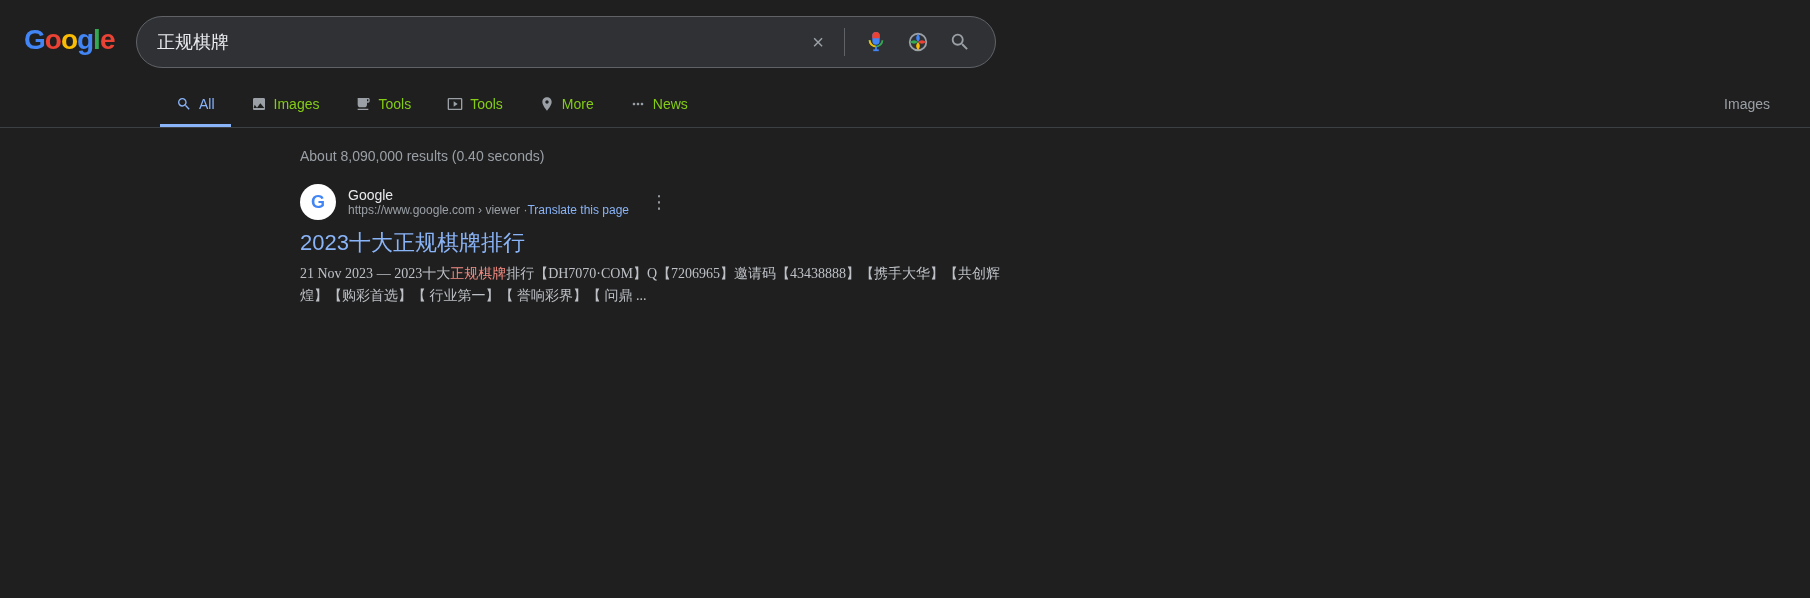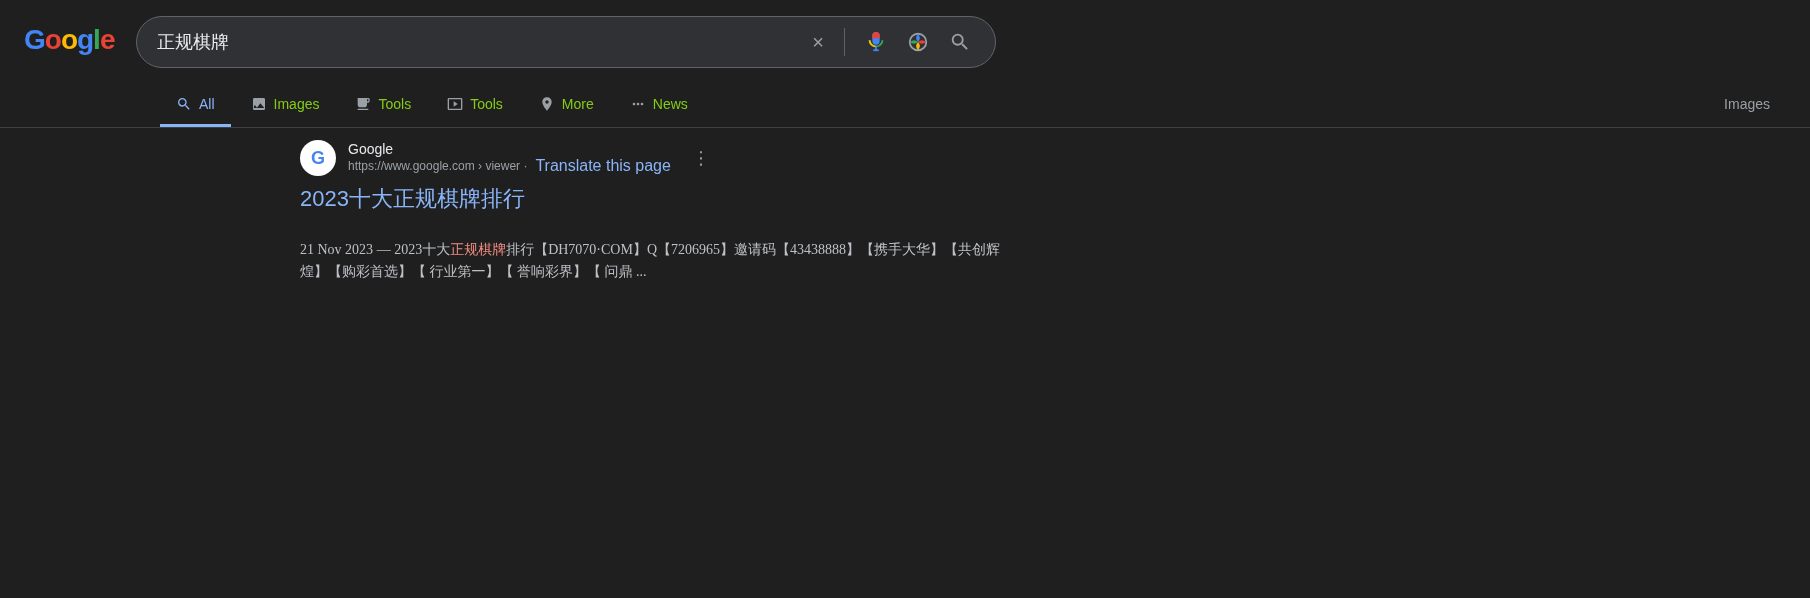--- a/index.html
+++ b/index.html
@@ -169,30 +169,29 @@
 
     .result-site-name {
       font-size: 14px;
       color: #e8eaed;
       font-weight: 500;
     }
 
     .result-url-row {
       display: flex;
       align-items: center;
-      gap: 8px;
     }
 
     .result-url {
       font-size: 12px;
       color: #9aa0a6;
     }
 
     .translate-link {
-      font-size: 16px;
+      font-size: 12px;
       color: #8ab4f8;
       cursor: pointer;
       text-decoration: none;
     }
 
     .result-more-btn {
       width: 28px;
       height: 28px;
       background: none;
       border: none;
@@ -203,21 +202,21 @@
       border-radius: 50%;
       color: #9aa0a6;
       font-size: 18px;
       margin-left: 4px;
     }
 
     .result-title {
       font-size: 22px;
       color: #8ab4f8;
       cursor: pointer;
-      margin-bottom: 24px;
+      margin-bottom: 4px;
       line-height: 1.4;
       text-decoration: none;
       display: block;
     }
 
     .result-snippet {
       font-size: 14px;
       color: #bdc1c6;
       line-height: 1.6;
       font-family: Liberation Serif, serif;
@@ -355,20 +354,21 @@
   </a>
 
   <div class="nav-spacer"></div>
 
   <div class="tools-btn">
     <span>Images</span>
   </div>
 </nav>
 
 <div class="results-area">
+  <div class="results-count">About 8,090,000 results (0.40 seconds)</div>
 
   <div class="result-card">
 
     <div class="result-source">
 
       <div class="result-favicon">
         <span class="favicon-g" style="color:#4285f4;">G</span>
       </div>
 
       <div class="result-source-info">

